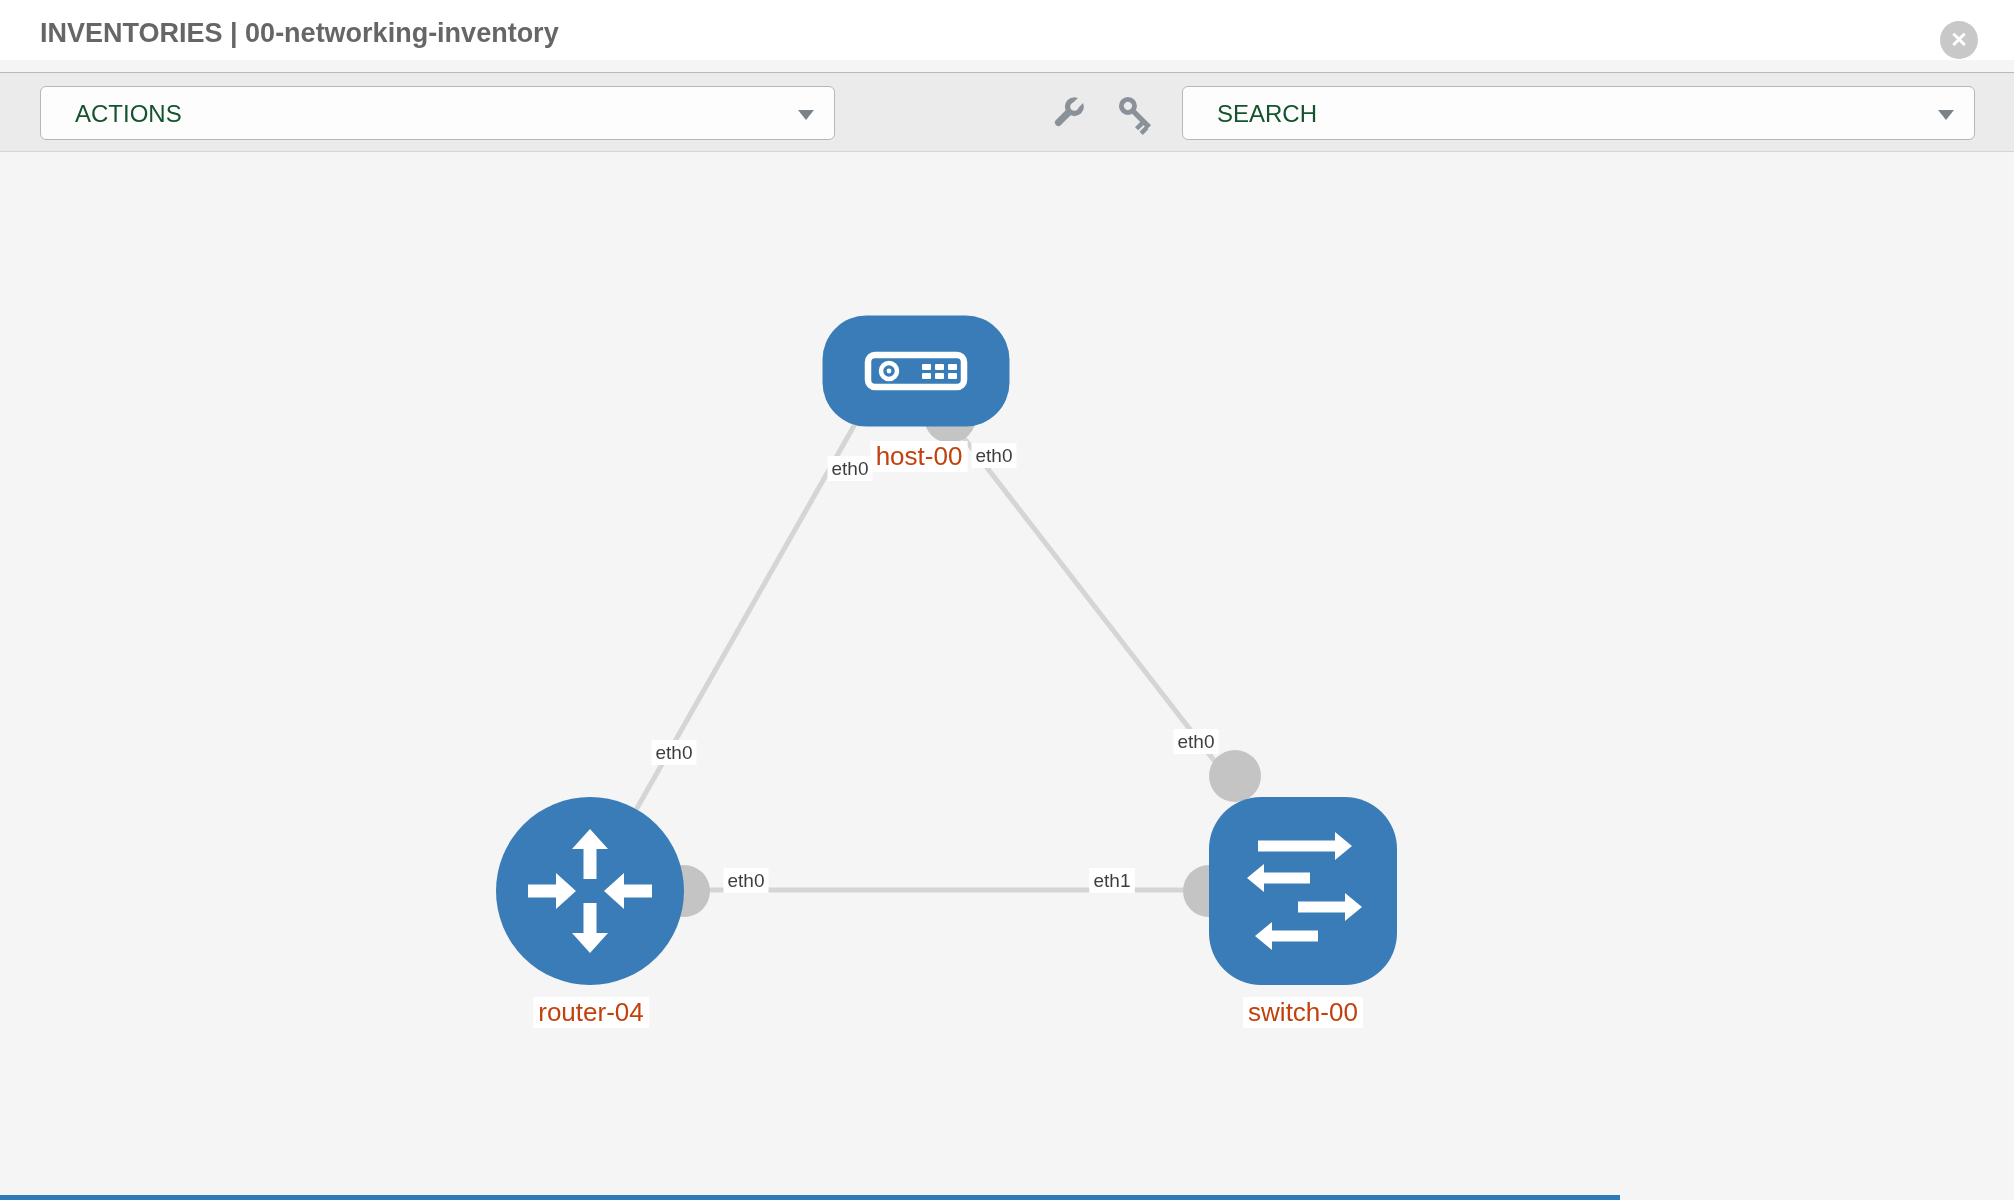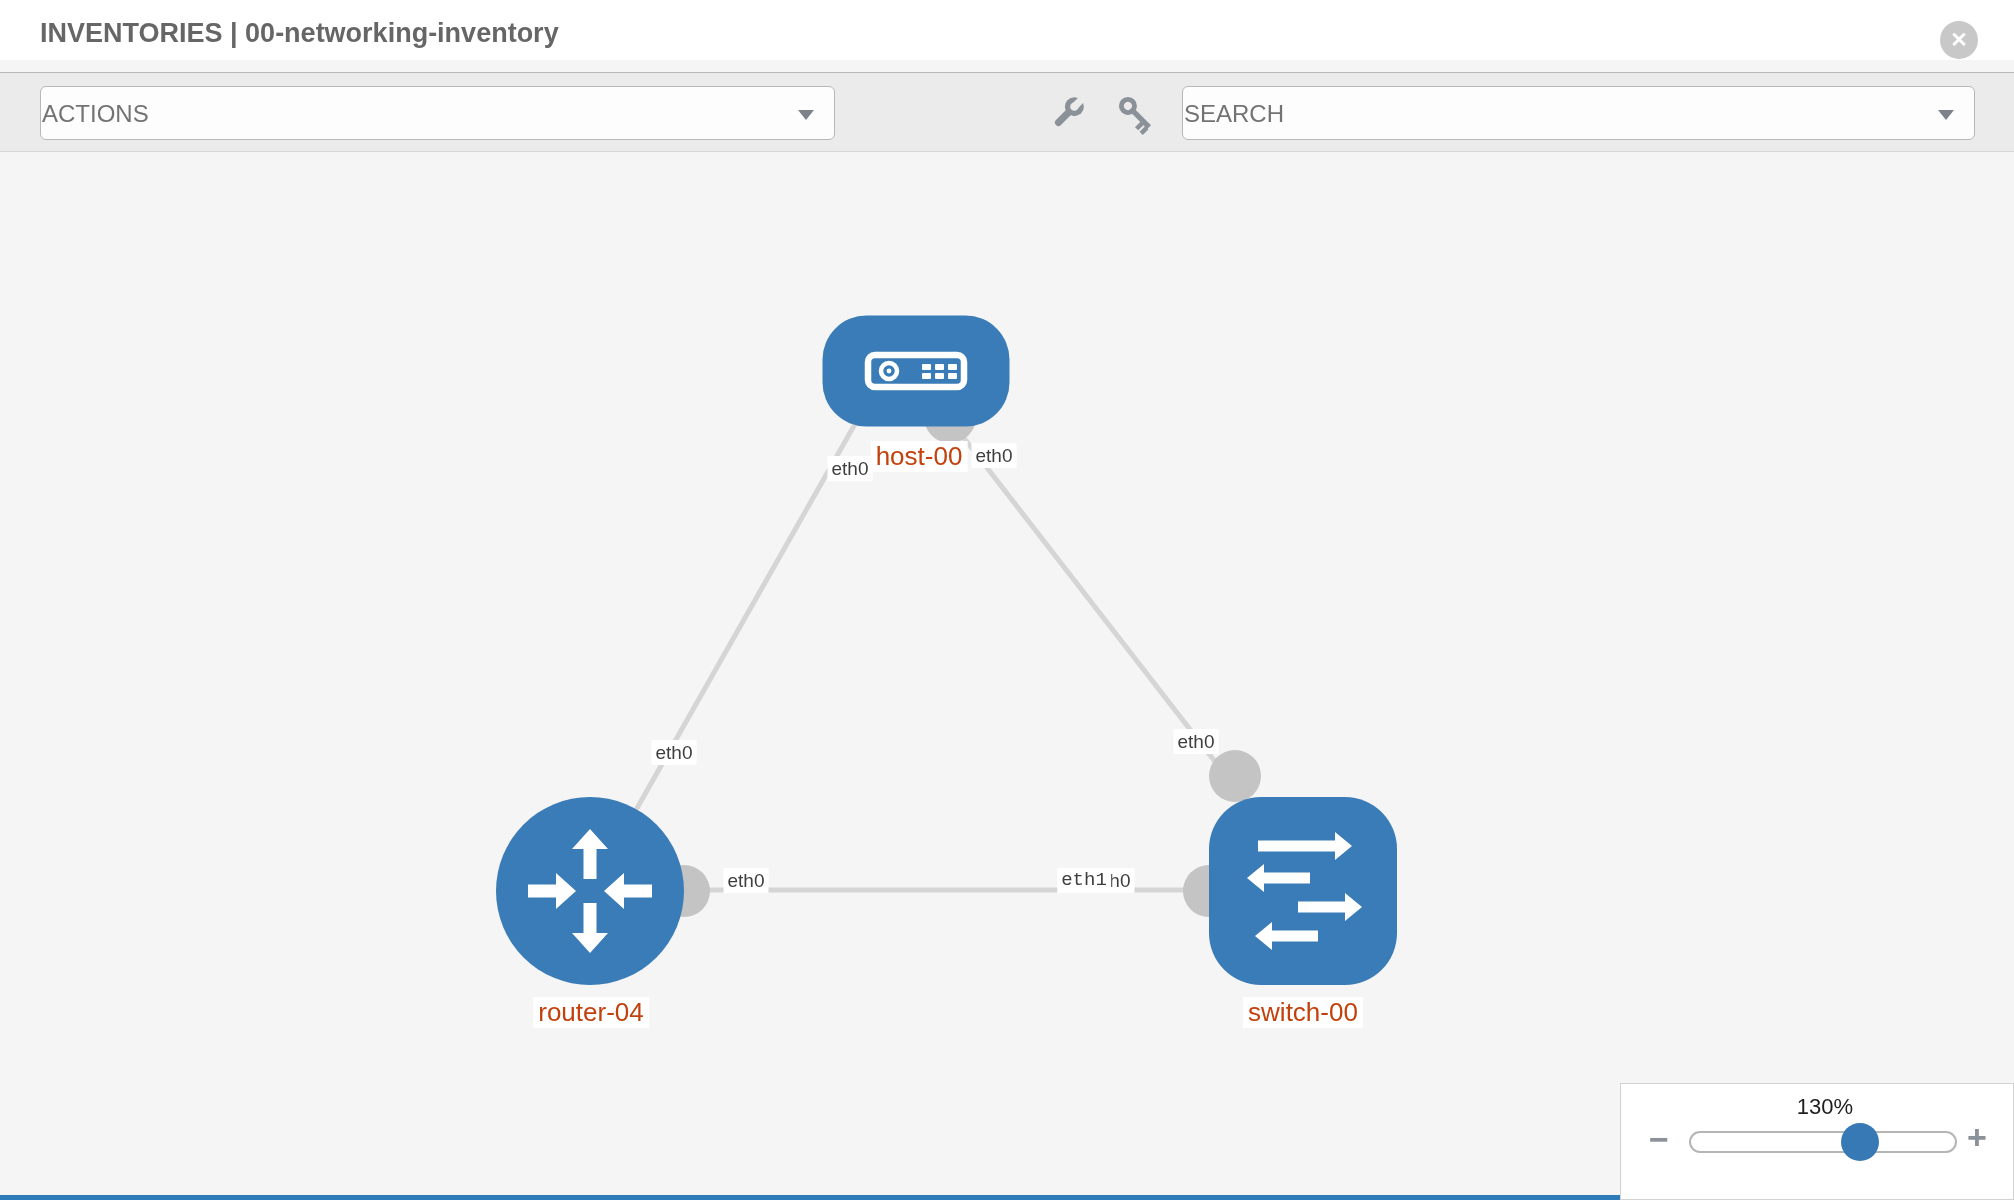--- a/index.html
+++ b/index.html
@@ -10,21 +10,21 @@
   .hdr h1{margin:0;position:absolute;left:40px;top:18px;font-size:27px;font-weight:bold;
           color:#666666;letter-spacing:0;}
   .close{position:absolute;right:36px;top:21px;width:38px;height:38px;border:none;border-radius:50%;
          background:#c8c8c8;cursor:pointer;padding:0;}
   .close span{display:block;color:#ffffff;font-size:21px;font-weight:bold;line-height:38px;text-align:center;}
   
   .toolbar{position:absolute;top:72px;left:0;width:2014px;height:80px;background:#ebebeb;
            border-top:1px solid #b9b9b9;border-bottom:1px solid #d6d6d6;box-sizing:border-box;}
   .select{position:absolute;top:13px;height:54px;background:#fdfdfd;border:1px solid #b7b7b7;
           border-radius:6px;box-sizing:border-box;cursor:pointer;}
-  .select .lbl{position:absolute;left:1px;top:13px;font-size:24px;color:#737373;}
+  .select .lbl{position:absolute;left:34px;top:13px;font-size:24px;color:#14532d;}
   .caret{position:absolute;right:20px;top:23px;width:0;height:0;
          border-left:8px solid transparent;border-right:8px solid transparent;
          border-top:10px solid #7b8289;}
   .sel-actions{left:40px;width:795px;}
   .sel-search{left:1182px;width:793px;padding-left:40px;}
   .toolbtn{position:absolute;top:18px;width:44px;height:44px;background:transparent;border:none;
            cursor:pointer;padding:0;}
   .toolbtn.wrench{left:1046px;}
   .toolbtn.key{left:1113px;}
   
@@ -137,30 +137,22 @@
           </g>
         </g>
       </svg>
     <div id="chips">
         <div class="chip small" style="left: 674px; top: 588px;">eth0</div>
         <div class="chip small" style="left: 850px; top: 304px;">eth0</div>
         <div class="chip small" style="left: 994px; top: 291px;">eth0</div>
         <div class="chip small" style="left: 1196px; top: 577px;">eth0</div>
         <div class="chip small" style="left: 746px; top: 716px;">eth0</div>
         <div class="chip small" style="left: 1112px; top: 716px;">eth0</div>
-        <div class="chip small" style="left: 1084px; top: 716px; font-family: Liberation Mono, monospace;">eth1</div>
+        <div class="chip small" style="left: 1112px; top: 716px;">eth1</div>
         <div class="chip big" style="left: 919px; top: 289px;">host-00</div>
         <div class="chip big" style="left: 591px; top: 845px;">router-04</div>
         <div class="chip big" style="left: 1303px; top: 845px;">switch-00</div>
       </div>
 
-    <div class="zoom-panel">
-      <div class="zoom-value">130%</div>
-      <span class="zoom-minus">−</span>
-      <div class="zoom-track">
-        <div class="zoom-handle" id="zoomHandle" style="left: calc(64% - 19px); background: rgb(54, 121, 181);"></div>
-      </div>
-      <span class="zoom-plus">+</span>
-    </div>
 
     <div class="footer-strip" style="background: rgb(46, 123, 184);"></div>
   </div>
 </div>
 
 </body></html>

